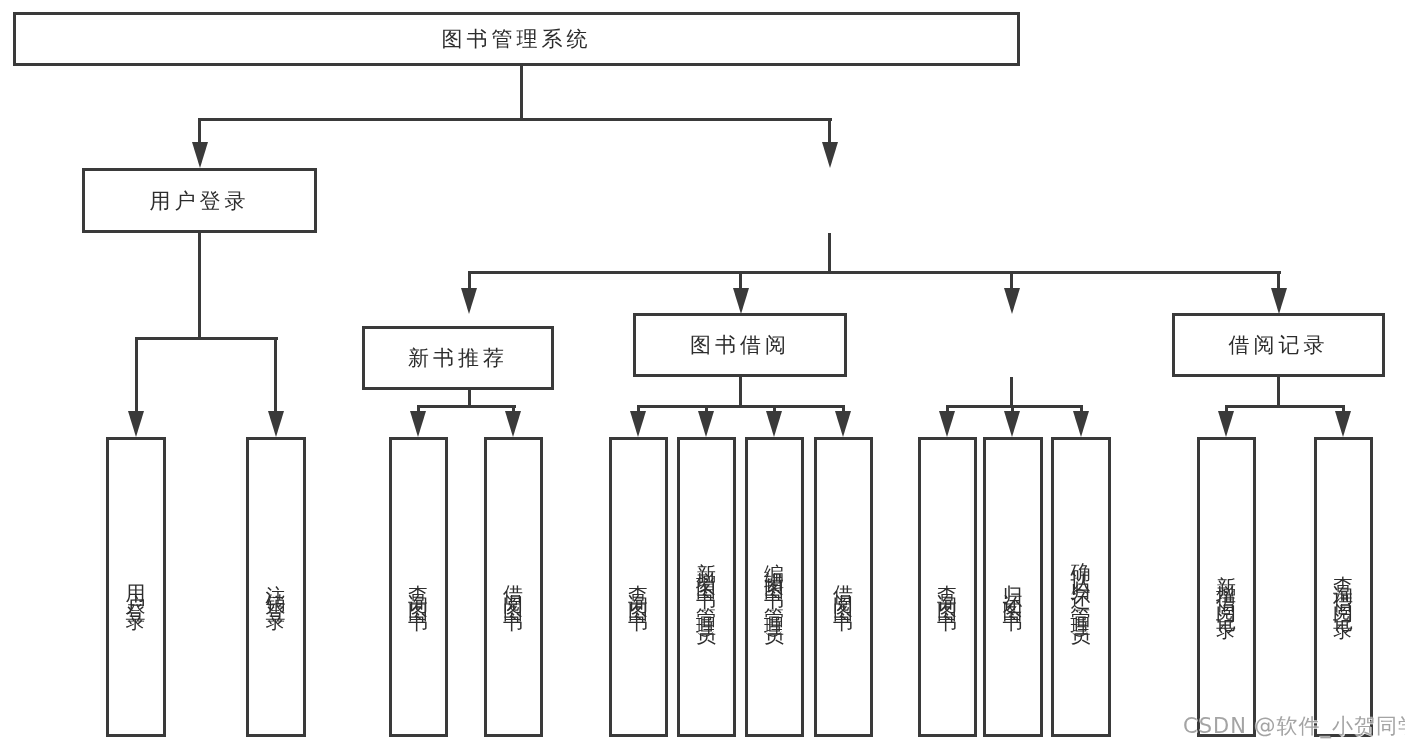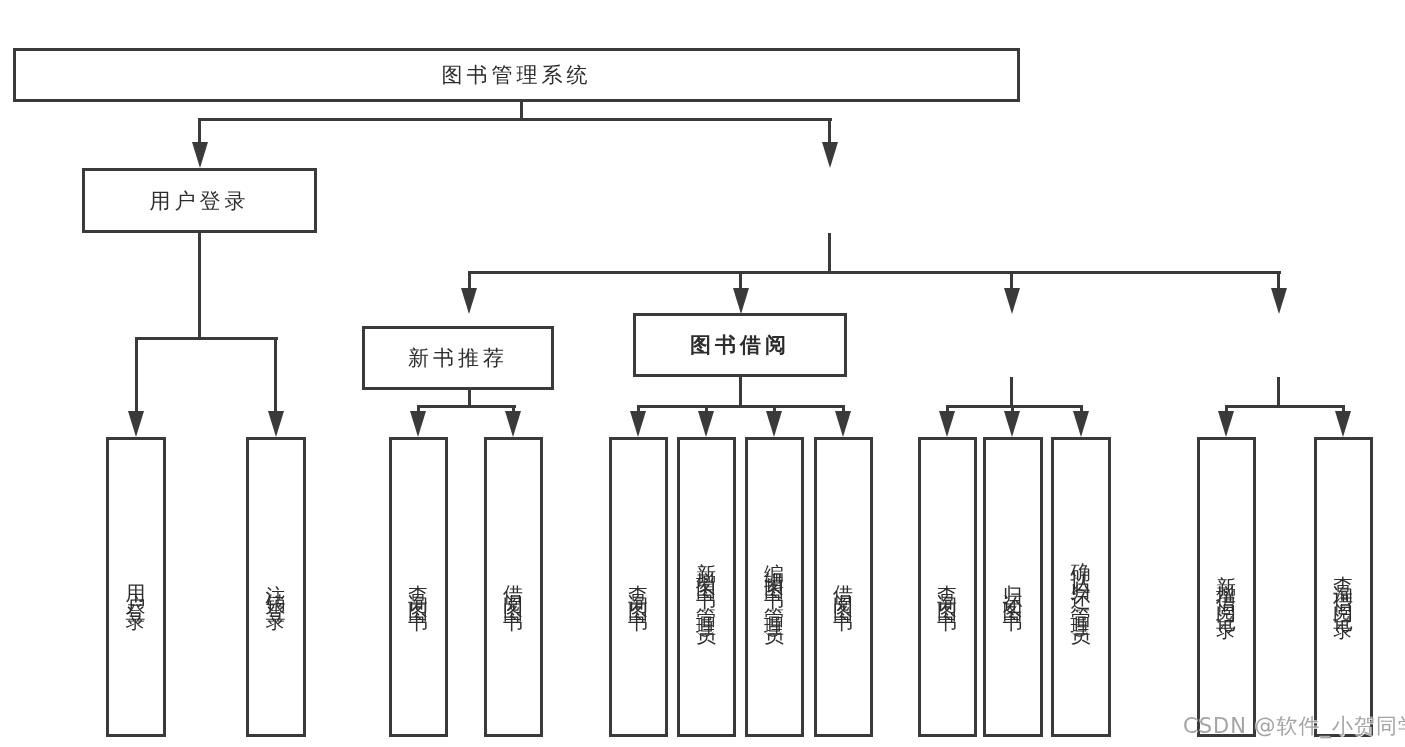--- a/index.html
+++ b/index.html
@@ -66,21 +66,21 @@
     white-space: nowrap;
     z-index: 5;
     text-shadow: 1px 1px 0 rgba(255,255,255,0.9), -1px -1px 0 rgba(255,255,255,0.6);
   }
 </style>
 </head>
 <body>
 
 <div id="canvas">
 
-  <div class="box" style="left:13px; top:12px; width:1007px; height:54px;margin-top:36px;">
+  <div class="box" style="left:13px; top:12px; width:1007px; height:54px;">
     <span class="label">图书管理系统</span>
   </div>
 
   <div class="vline" style="left:520px; top:66px; height:53px;"></div>
   <div class="hline" style="left:198px; top:118px; width:634px;"></div>
   <div class="vline" style="left:198px; top:118px; height:30px;"></div>
   <div class="arrow" style="left:192px; top:142px;"></div>
   <div class="vline" style="left:828px; top:118px; height:30px;"></div>
   <div class="arrow" style="left:822px; top:142px;"></div>
 
@@ -102,22 +102,25 @@
   <div class="vline" style="left:739px; top:271px; height:22px;"></div>
   <div class="arrow" style="left:733px; top:288px;"></div>
   <div class="vline" style="left:1010px; top:271px; height:22px;"></div>
   <div class="arrow" style="left:1004px; top:288px;"></div>
   <div class="vline" style="left:1277px; top:271px; height:22px;"></div>
   <div class="arrow" style="left:1271px; top:288px;"></div>
 
   <div class="box" style="left:362px; top:326px; width:192px; height:64px;">
     <span class="label">新书推荐</span>
   </div>
-  <div class="box" style="left:633px; top:313px; width:214px; height:64px;font-weight:bold;">
+  <div class="box" style="left:633px; top:313px; width:214px; height:64px;">
     <span class="label">图书借阅</span>
+  </div>
+  <div class="box" style="left:1172px; top:313px; width:213px; height:64px;">
+    <span class="label">借阅记录</span>
   </div>
 
   <div class="vline" style="left:468px; top:377px; height:31px;"></div>
   <div class="hline" style="left:417px; top:405px; width:99px;"></div>
   <div class="vline" style="left:417px; top:405px; height:14px;"></div>
   <div class="arrow" style="left:410px; top:411px;"></div>
   <div class="vline" style="left:512px; top:405px; height:14px;"></div>
   <div class="arrow" style="left:505px; top:411px;"></div>
 
   <div class="vline" style="left:739px; top:377px; height:31px;"></div>

